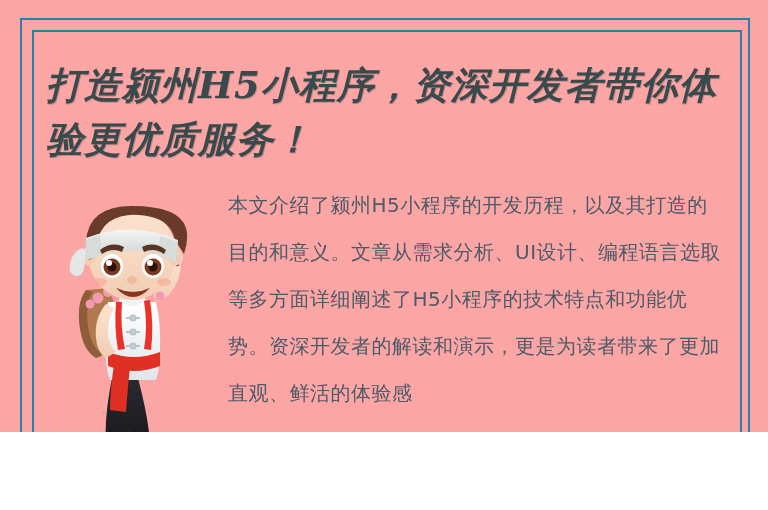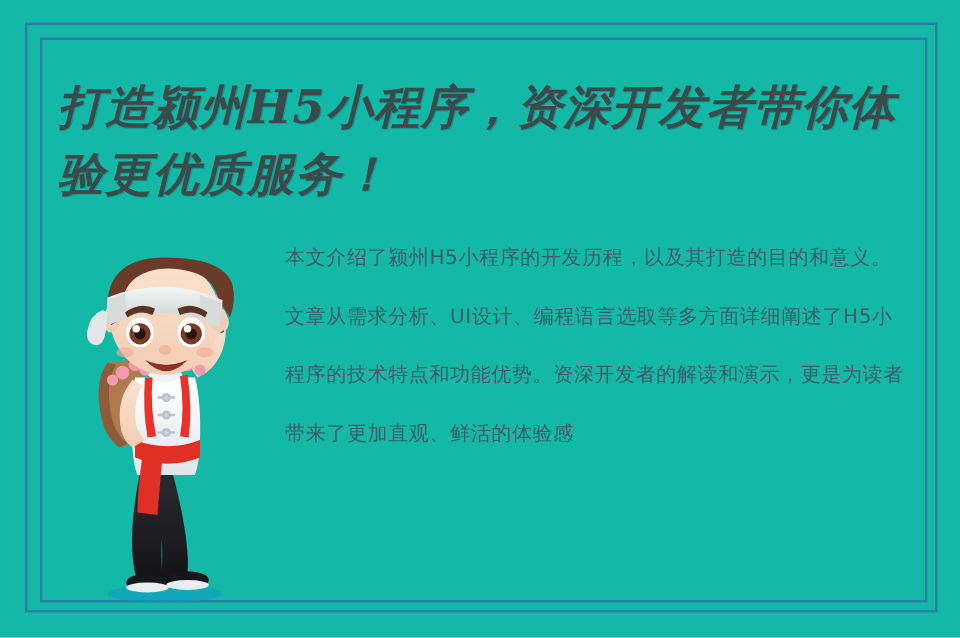--- a/index.html
+++ b/index.html
@@ -9,22 +9,22 @@
   body {
     width: 768px;
     height: 510px;
     overflow: hidden;
     font-family: "Liberation Sans", sans-serif;
   }
 
   #poster {
     position: relative;
     width: 768px;
-    height: 510px;
-    background: #14b8a6;
+    height: 432px;
+    background: #fca5a5;
     overflow: hidden;
   }
 
   
   .frame-outer {
     position: absolute;
     left: 20px;
     top: 18px;
     width: 730px;
     height: 472px;
@@ -61,21 +61,21 @@
   }
 
   
   .body-copy {
     position: absolute;
     left: 228px;
     top: 182px;
     width: 500px;
     color: #3e5563;
     font-family: "DejaVu Sans", sans-serif;
-    font-size: 16px;
+    font-size: 20px;
     line-height: 47px;
     letter-spacing: 0.5px;
     white-space: pre-wrap;
     opacity: 0.92;
   }
 
   
   .character {
     position: absolute;
     left: 52px;

